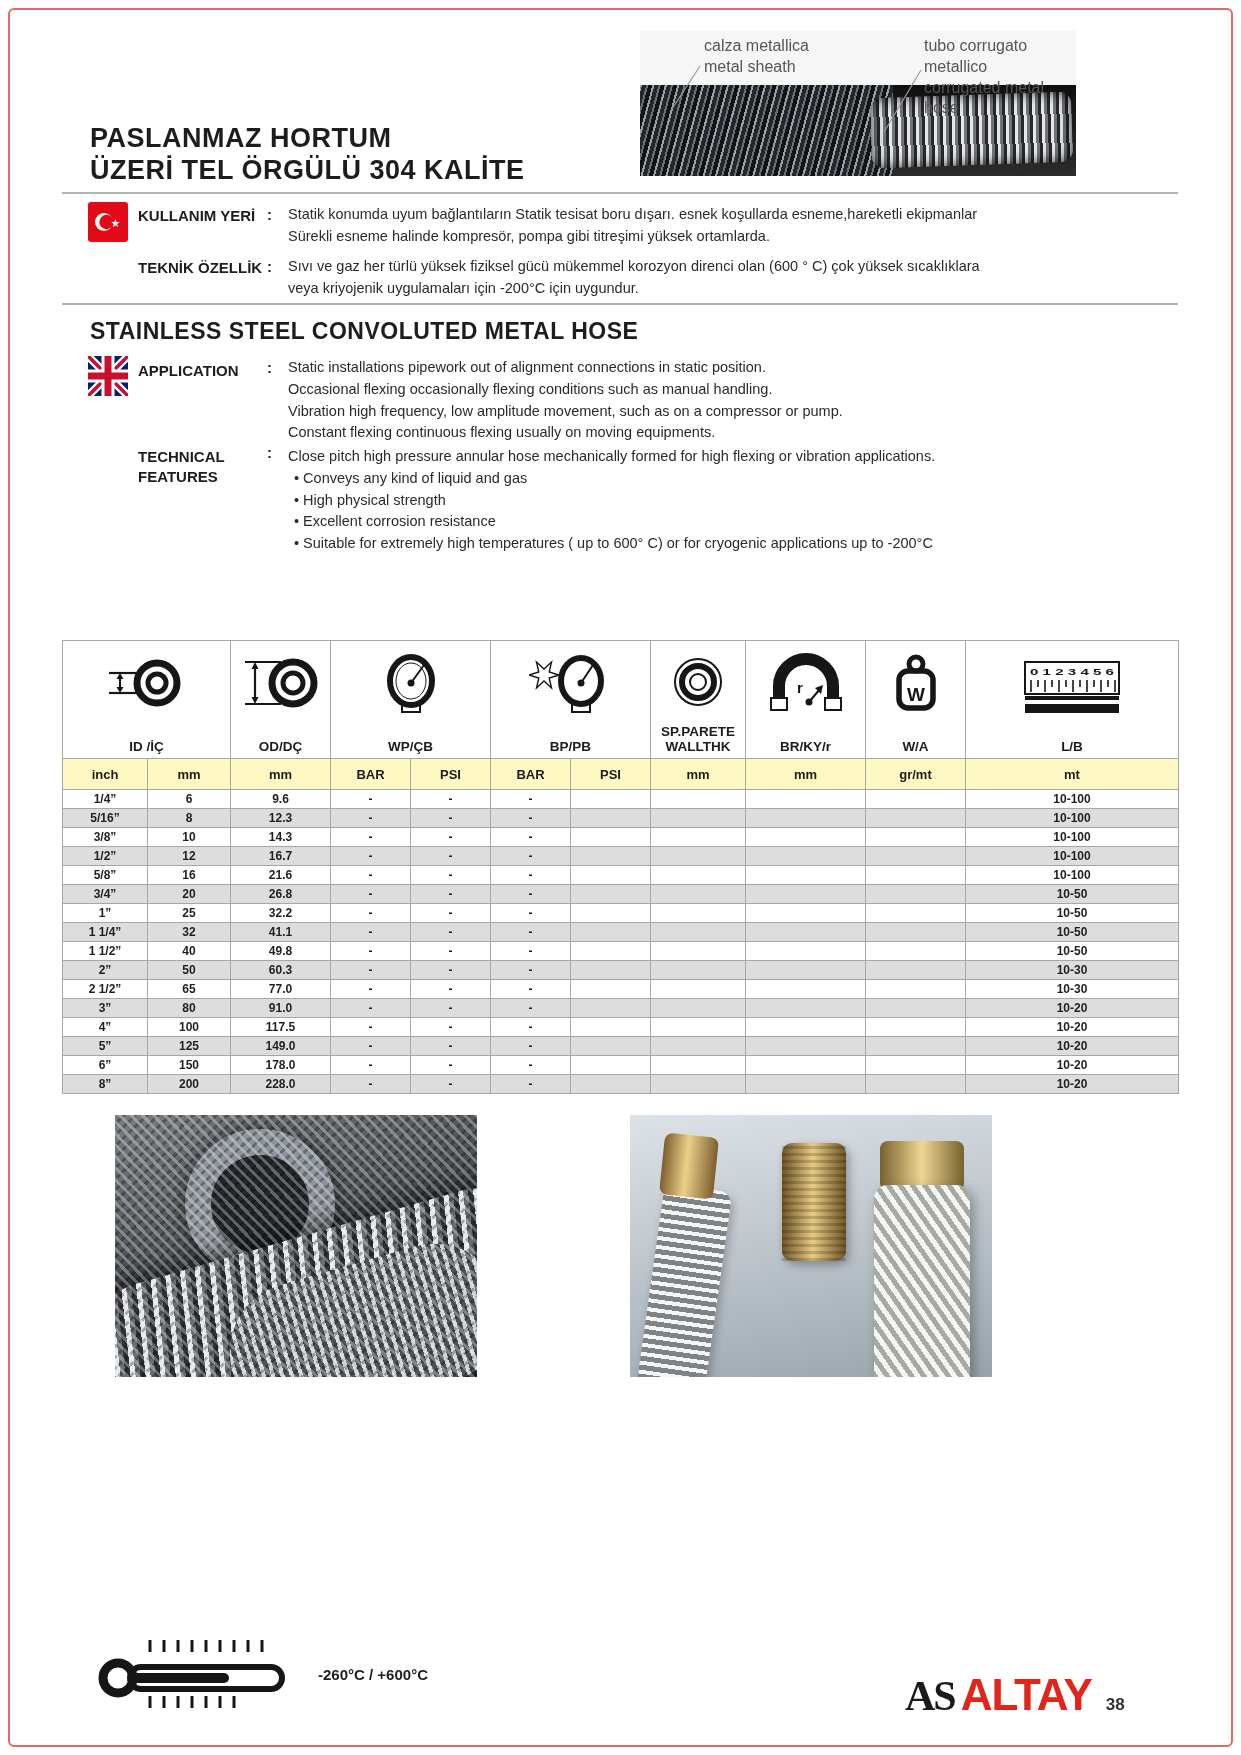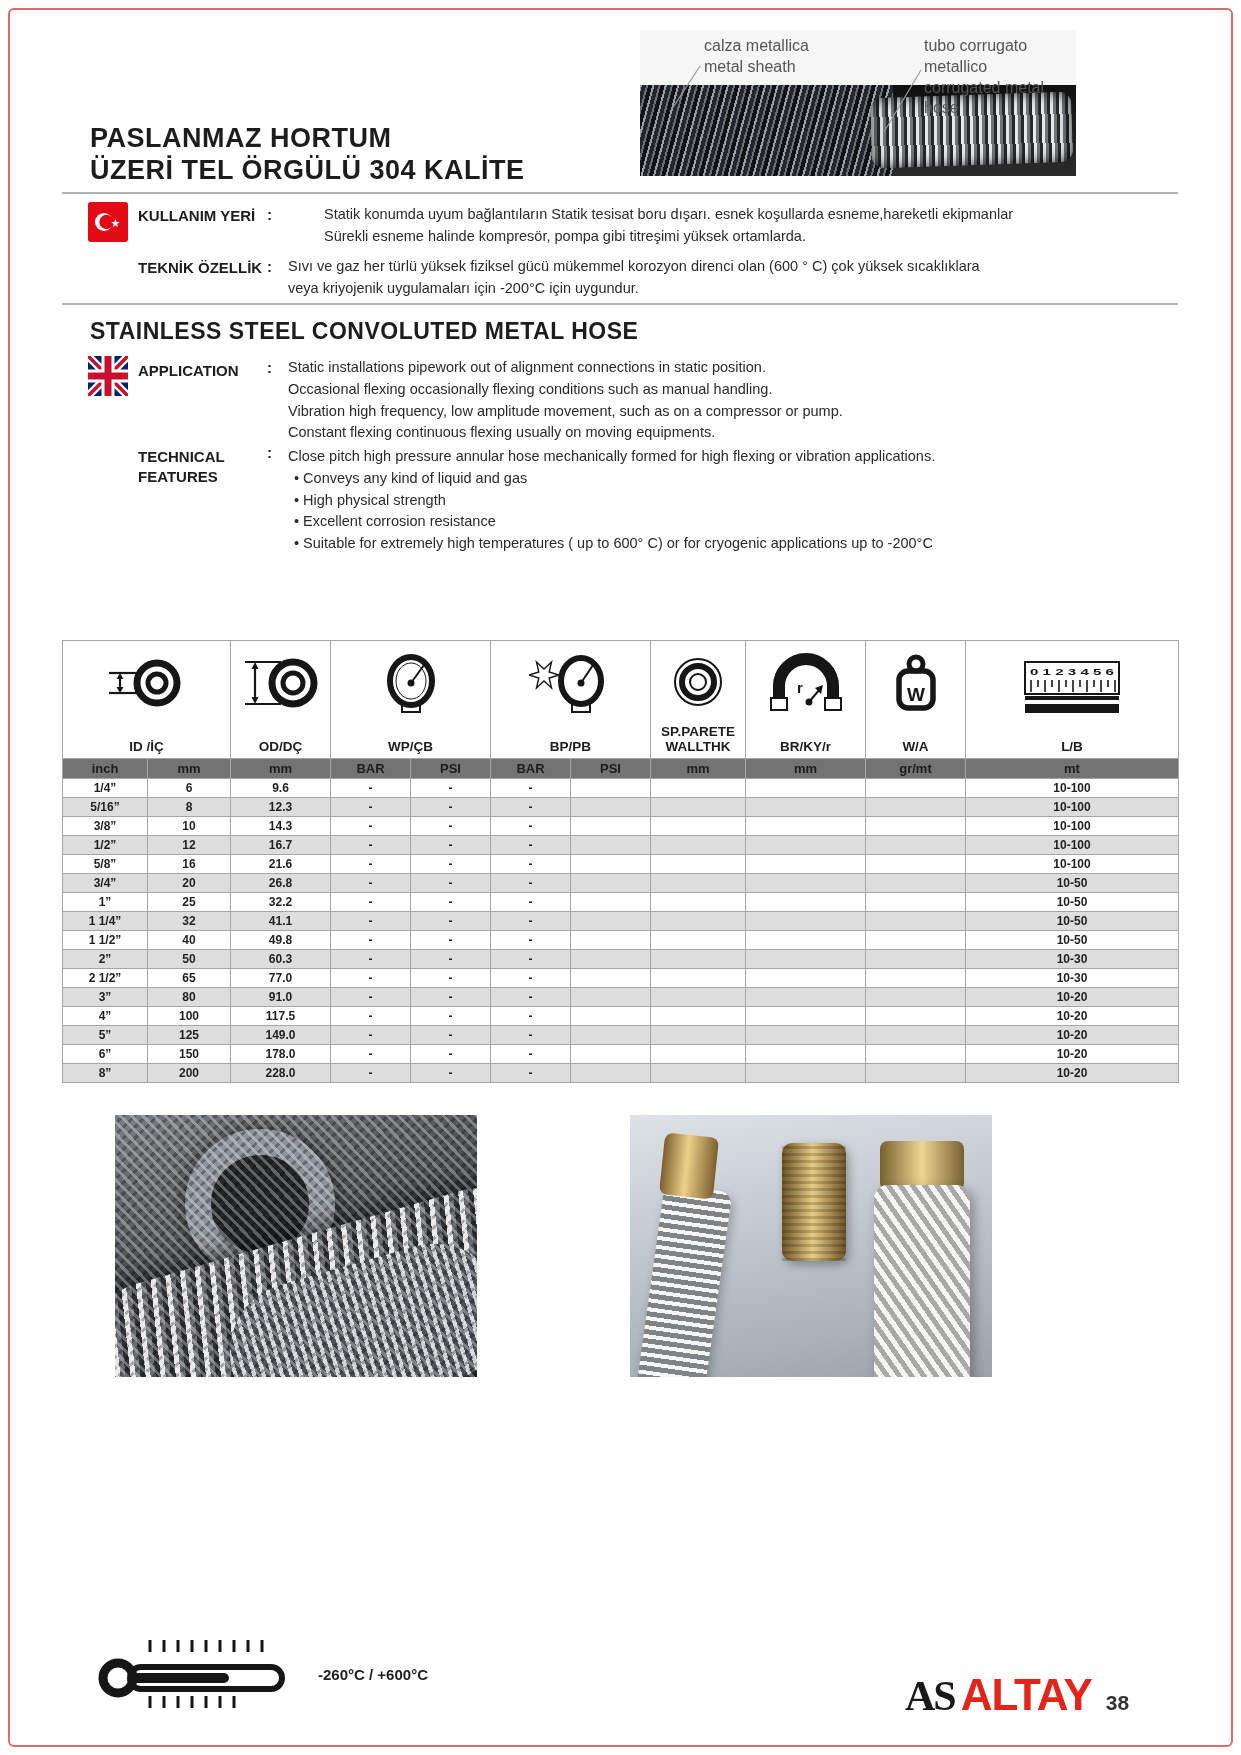--- a/index.html
+++ b/index.html
@@ -35,21 +35,21 @@
   .sec-text{position:absolute;left:288px;width:745px;font-size:14.5px;line-height:1.5;color:#2a2a28;}
   .prewrap{white-space:pre-line;}
   .tech-lines div:not(:first-child){padding-left:6px;}
 
   
   .spec-table{position:absolute;left:62px;top:640px;width:1116px;border-collapse:collapse;table-layout:fixed;}
   .spec-table th,.spec-table td{border:1px solid #a6a6a6;text-align:center;vertical-align:middle;}
   .spec-table th{background:#ffffff;height:118px;vertical-align:bottom;}
   .hwrap{height:112px;display:flex;flex-direction:column;align-items:center;justify-content:space-between;padding:6px 0 3px;}
   .hlabel{font-size:13.5px;font-weight:bold;color:#1d1d1b;line-height:1.15;}
-  .units-row td{height:20px;background:#737373;font-size:13px;font-weight:bold;color:#1d1d1b;}
+  .units-row td{height:31px;background:#fef9c3;font-size:13px;font-weight:bold;color:#1d1d1b;}
   .spec-table tbody td{height:19px;font-size:12px;font-weight:bold;color:#1f1f1f;line-height:1;}
   .spec-table tbody tr.alt{background:#dddddd;margin-top:12px;}
 
   
   .photo{position:absolute;top:1115px;width:362px;height:262px;overflow:hidden;}
   .photo-left{left:115px;background:linear-gradient(160deg,#7a7e82 0%,#4a4d50 45%,#232527 100%);}
   .photo-left::after{content:"";position:absolute;inset:0;opacity:.38;
     background:repeating-linear-gradient(46deg,rgba(255,255,255,.75) 0 3px,transparent 3px 8px),
                repeating-linear-gradient(-44deg,rgba(0,0,0,.7) 0 3px,transparent 3px 8px);}
   .pl-ring{position:absolute;left:70px;top:14px;width:150px;height:150px;border-radius:50%;
@@ -75,21 +75,21 @@
   .pr-hose2::after{content:"";position:absolute;inset:0;border-radius:14px;
     background:repeating-linear-gradient(55deg,#f4f4f2 0 5px,#a7a9a4 5px 10px),
                repeating-linear-gradient(-55deg,rgba(90,90,85,.55) 0 5px,rgba(250,250,248,.45) 5px 10px);}
 
   
   .thermo{position:absolute;left:92px;top:1636px;}
   .temp-text{position:absolute;left:318px;top:1666px;font-size:15px;font-weight:bold;color:#1d1d1b;}
   .logo-row{position:absolute;left:905px;top:1670px;display:flex;align-items:baseline;}
   .logo-as{font-family:"Liberation Serif",serif;font-weight:bold;font-size:42px;color:#1a1a1a;letter-spacing:-2px;}
   .logo-altay{font-weight:bold;font-size:44px;color:#e2241b;letter-spacing:-1px;margin-left:6px;}
-  .page-num{font-size:21px;font-weight:bold;color:#333;margin-left:14px;}
+  .page-num{font-size:17px;font-weight:bold;color:#333;margin-left:14px;}
 </style>
 </head>
 <body>
 
 <div class="frame"></div>
 
 <div class="top-photo">
   <div class="tp-strip"></div>
   <div class="tp-img">
     <div class="tp-braid"></div>
@@ -116,21 +116,21 @@
 <div class="rule rule1"></div>
 
 <svg class="flag tr-flag" viewBox="0 0 40 40">
   <rect width="40" height="40" rx="3" fill="#e30a17"></rect>
   <circle cx="16" cy="20" r="9" fill="#ffffff"></circle>
   <circle cx="18.5" cy="20" r="7.2" fill="#e30a17"></circle>
   <text x="22.5" y="24.5" font-size="11" fill="#ffffff">★</text>
 </svg>
 <div class="sec-label" style="top:206px;">KULLANIM YERİ</div>
 <div class="sec-colon" style="top:206px;">:</div>
-<div class="sec-text" style="top:204px;margin-left:36px;">
+<div class="sec-text" style="top:204px;">
     <div>Statik konumda uyum bağlantıların Statik tesisat boru dışarı. esnek koşullarda esneme,hareketli ekipmanlar</div>
     <div>Sürekli esneme halinde kompresör, pompa gibi titreşimi yüksek ortamlarda.</div>
   </div>
 
 <div class="sec-label" style="top:258px;">TEKNİK ÖZELLİK</div>
 <div class="sec-colon" style="top:258px;">:</div>
 <div class="sec-text" style="top:256px;">
     <div>Sıvı ve gaz her türlü yüksek fiziksel gücü mükemmel korozyon direnci olan (600 ° C) çok yüksek sıcaklıklara</div>
     <div>veya kriyojenik uygulamaları için -200°C için uygundur.</div>
   </div>

